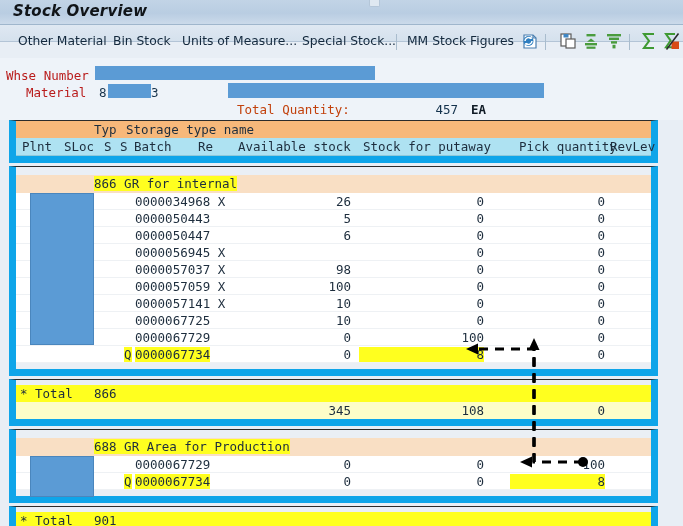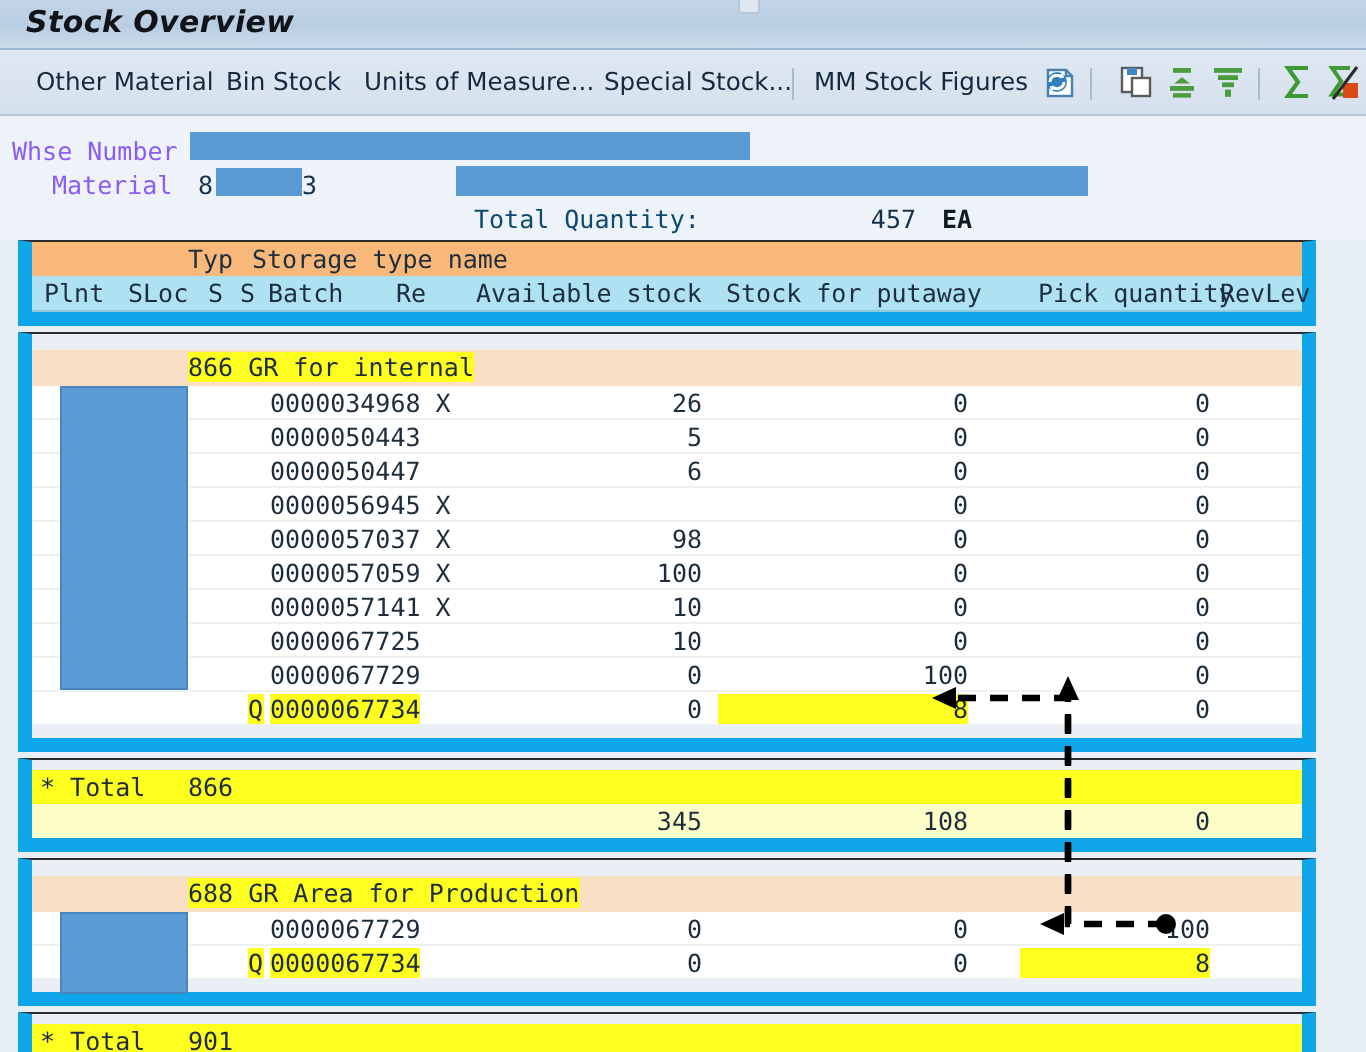--- a/index.html
+++ b/index.html
@@ -48,21 +48,21 @@
     border: 1px solid #b4c6d8;
     border-top: none;
     border-radius: 0 0 2px 2px;
     box-sizing: border-box;
   }
 
   
   .toolbar {
     position: absolute;
     left: 0; top: 25px;
-    width: 683px; height: 33px;
+    width: 683px; height: 17px;
     background: linear-gradient(to bottom, #dfe8f2 0%, #d5e1ed 100%);
     border-bottom: 1px solid #b3c4d6;
     box-sizing: border-box;
   }
   .tb-btn {
     position: absolute;
     top: 6px;
     height: 21px;
     line-height: 21px;
     font-family: "DejaVu Sans", sans-serif;
@@ -90,40 +90,40 @@
   .selbar {
     position: absolute;
     left: 0; top: 58px;
     width: 683px; height: 62px;
     background: #eef3f9;
   }
   .fld-label {
     position: absolute;
     font-family: "DejaVu Sans Mono", monospace;
     font-size: 12.5px;
-    color: #8b5cf6;
+    color: #b91c1c;
     white-space: nowrap;
   }
   .fld-val {
     position: absolute;
     font-family: "DejaVu Sans Mono", monospace;
     font-size: 12.5px;
     color: #16324b;
     white-space: nowrap;
   }
   .redact {
     position: absolute;
     background: #5b9bd5;
     border: 0;
   }
   .totq-label {
     position: absolute;
     font-family: "DejaVu Sans Mono", monospace;
     font-size: 12.5px;
-    color: #0c4a6e;
+    color: #c2410c;
     white-space: nowrap;
   }
   .totq-val {
     position: absolute;
     font-family: "DejaVu Sans Mono", monospace;
     font-size: 12.5px;
     color: #14324c;
     white-space: nowrap;
     text-align: right;
   }

